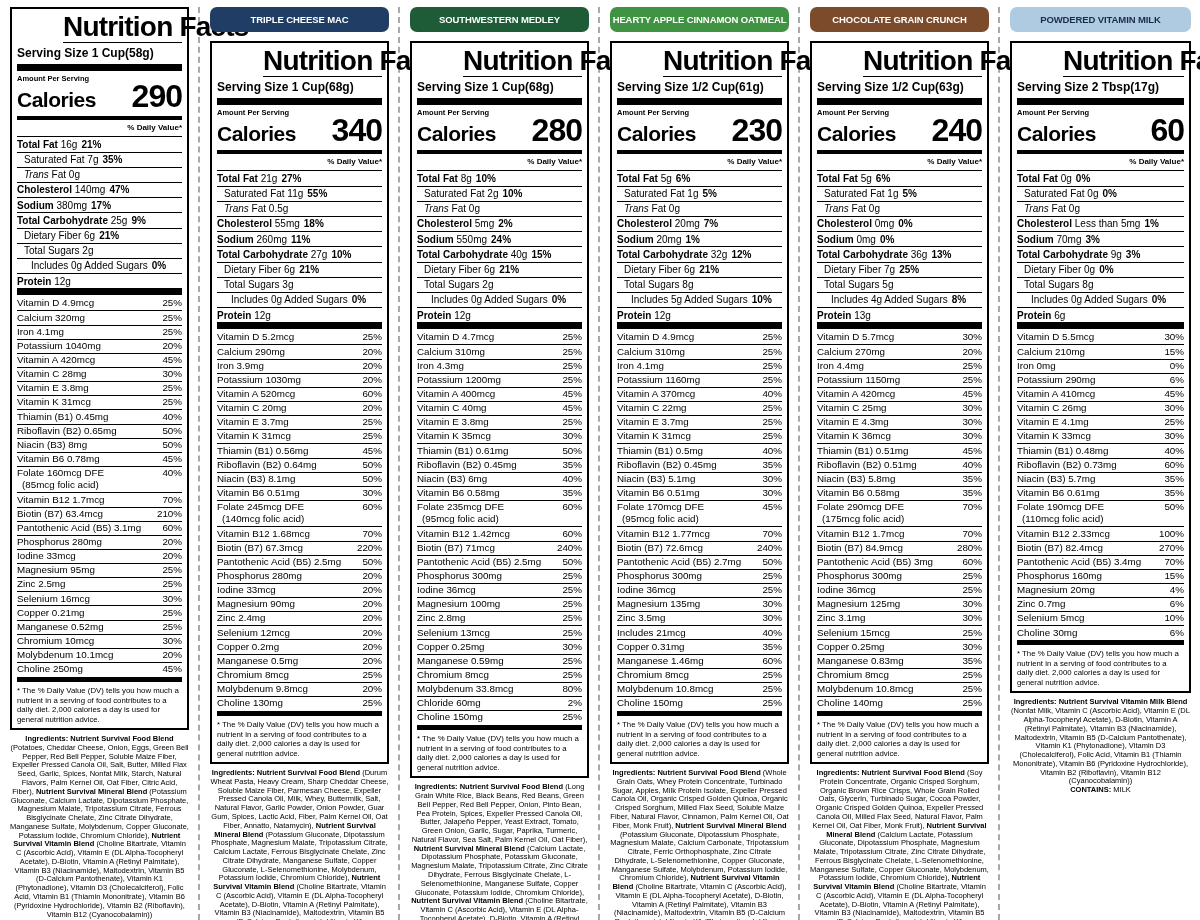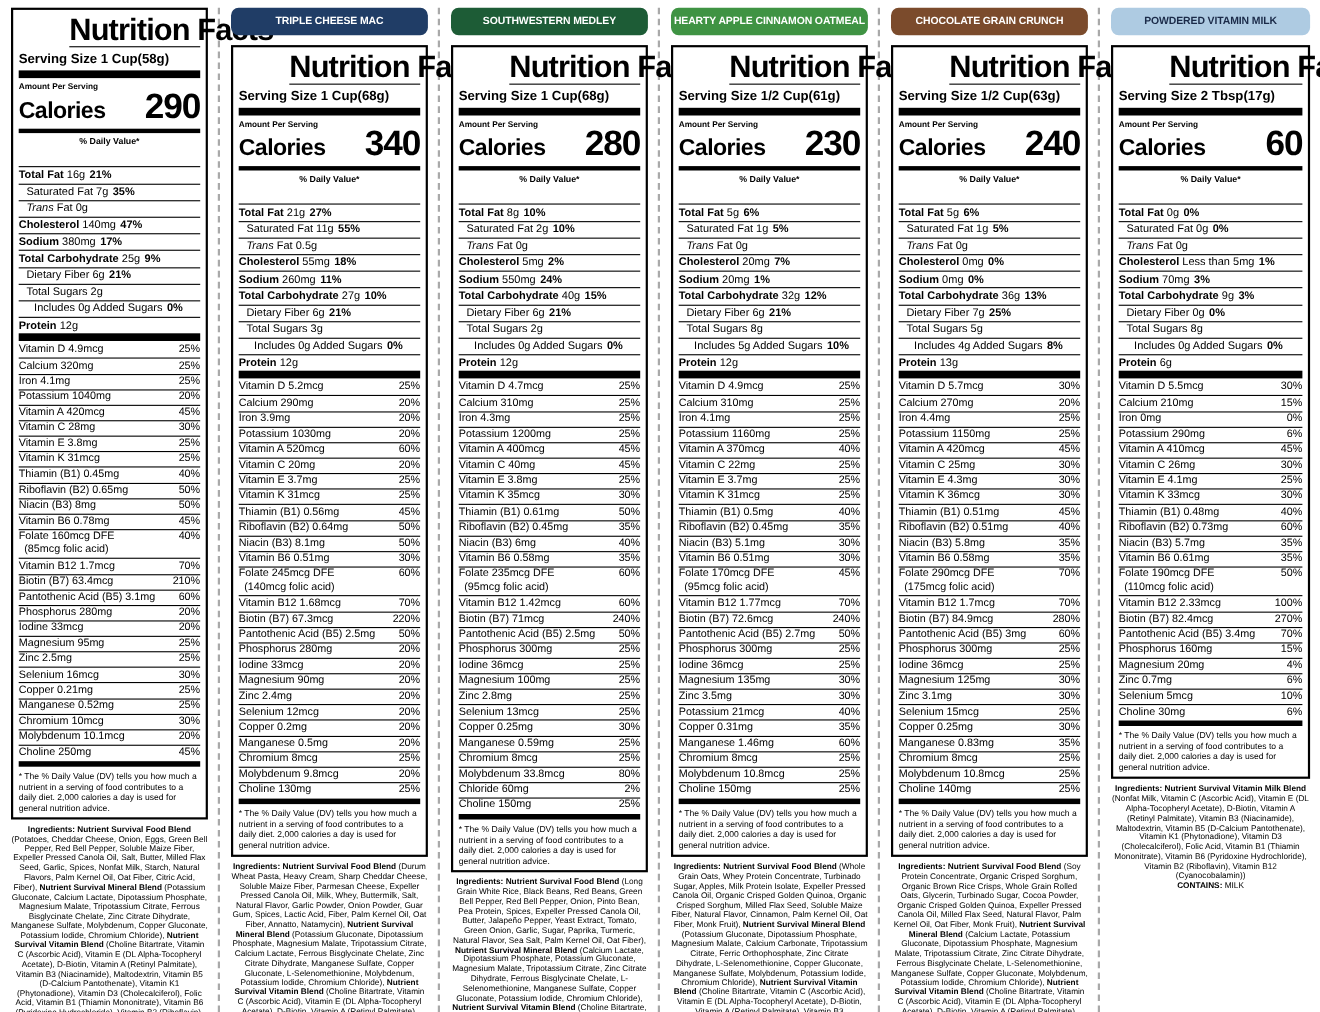--- a/index.html
+++ b/index.html
@@ -14,21 +14,21 @@
   .nf-title { font-size: 28px; font-weight: bold; letter-spacing: -0.8px; line-height: 1.05;
     border-bottom: 1px solid #000; padding-bottom: 1px; white-space: nowrap; margin-left: 46px; }
   .serving { font-size: 12px; font-weight: bold; padding: 3px 0 4px; }
   .bar-thick { height: 7px; background: #000; margin: 0 0 2px; }
   .bar-med { height: 4px; background: #000; margin: 2px 0 1px; }
   .bar-end { height: 5px; background: #000; margin: 1px 0 3px; }
   .aps { font-size: 7.5px; font-weight: bold; padding-top: 1px; }
   .cal-row { display: flex; justify-content: space-between; align-items: baseline; padding: 0 0 2px; }
   .cal-label { font-size: 21px; font-weight: bold; letter-spacing: -0.5px; }
   .cal-num { font-size: 32px; font-weight: bold; line-height: 0.85; letter-spacing: -1px; }
-  .dvh { font-size: 8px; font-weight: bold; text-align: center; padding: 2px 0 18px;
+  .dvh { font-size: 8px; font-weight: bold; text-align: right; padding: 2px 0 4px;
     border-bottom: 1px solid #000; }
   .m-row { display: flex; justify-content: flex-start; font-size: 10px; line-height: 1.12;
     padding: 1.5px 0; border-bottom: 1px solid #000; }
   .m-row:last-child { border-bottom: none; }
   .ind1 .m-name { padding-left: 7px; }
   .ind2 .m-name { padding-left: 14px; }
   .m-dv { font-weight: bold; padding-left: 4px; white-space: nowrap; }
   .v-row { display: flex; justify-content: space-between; font-size: 9.8px; line-height: 1.1;
     padding: 1.2px 0; border-bottom: 1px solid #000; }
   .v-row.has-sub, .v-row:last-child { border-bottom: none; }
@@ -683,21 +683,21 @@
           </div>
           <div class="v-row">
             <span class="v-name">Magnesium 135mg</span>
             <span class="v-dv">30%</span>
           </div>
           <div class="v-row">
             <span class="v-name">Zinc 3.5mg</span>
             <span class="v-dv">30%</span>
           </div>
           <div class="v-row">
-            <span class="v-name">Potassium 21mcg</span>
+            <span class="v-name">Includes 21mcg</span>
             <span class="v-dv">40%</span>
           </div>
           <div class="v-row">
             <span class="v-name">Copper 0.31mg</span>
             <span class="v-dv">35%</span>
           </div>
           <div class="v-row">
             <span class="v-name">Manganese 1.46mg</span>
             <span class="v-dv">60%</span>
           </div>

